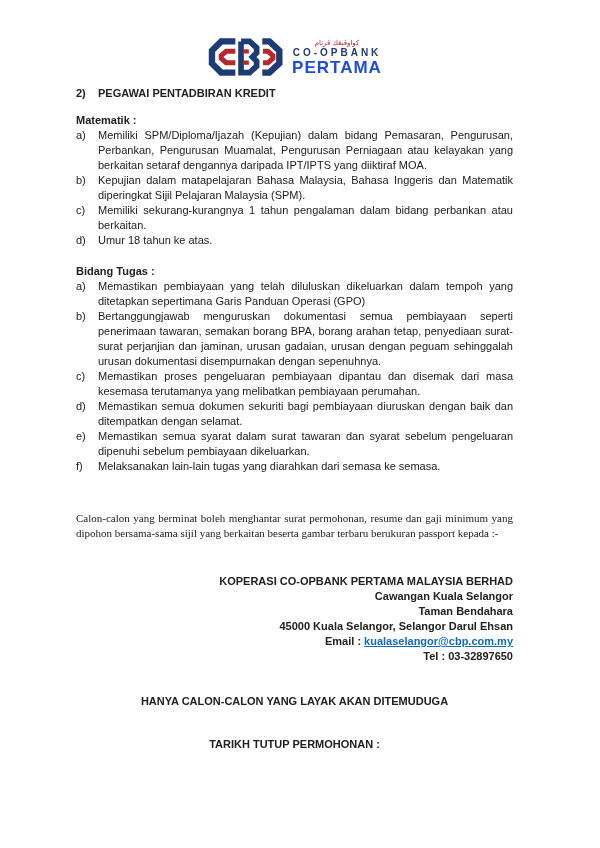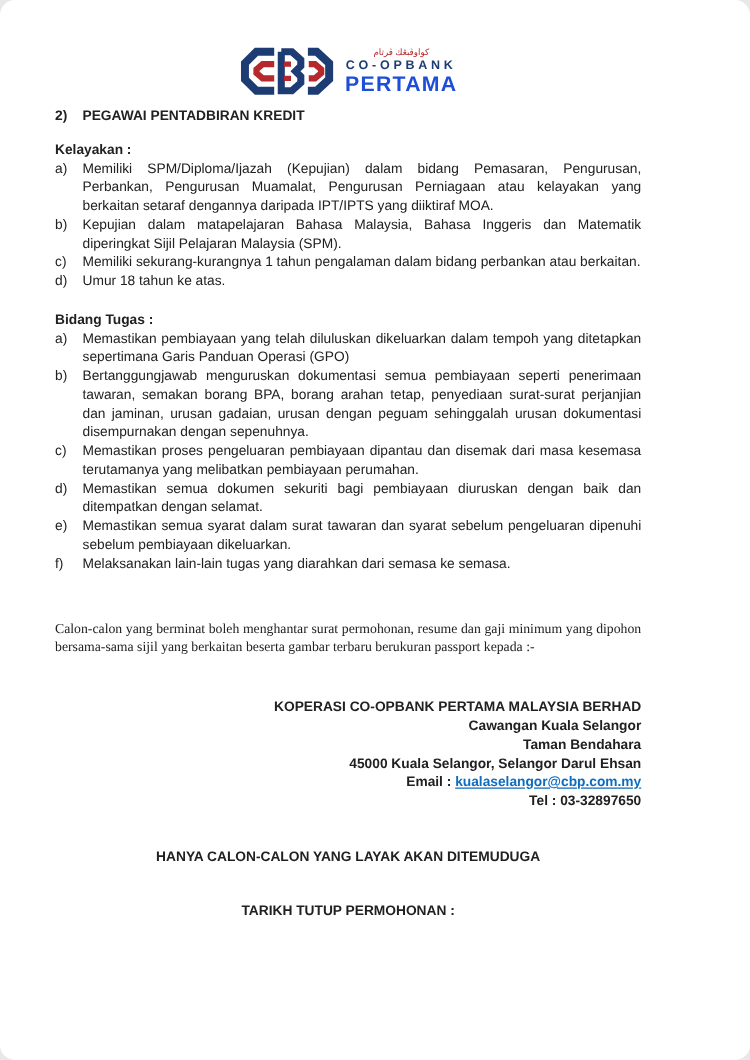--- a/index.html
+++ b/index.html
@@ -1,21 +1,21 @@
 <!DOCTYPE html>
 <html><head>
 <meta charset="utf-8">
 <style>
   html,body { margin:0; padding:0; background:#e8e8e8; }
   .page {
     width:600px; height:848px; margin:0 auto; background:#ffffff;
     font-family:"Liberation Sans", sans-serif;
     font-size:11px; line-height:15px; color:#212121;
-    box-sizing:border-box; padding:33px 87px 0 44px;
-    position:relative; overflow:hidden;border-radius:12px;
+    box-sizing:border-box; padding:33px 87px 0 76px;
+    position:relative; overflow:hidden;
   }
   
   .logo-row { display:flex; justify-content:center; align-items:center; gap:7px; height:48px; margin-bottom:5px; }
   .logo-mark svg { display:block; }
   .logo-text { display:flex; flex-direction:column; align-items:center; line-height:1; }
   .jawi { font-size:7px; color:#b5282c; letter-spacing:1px; margin-bottom:2px; }
   .coopbank { font-size:10px; font-weight:bold; color:#1e3c74; letter-spacing:3px; }
   .pertama { font-size:17px; font-weight:bold; color:#1d4ed8; letter-spacing:1px; margin-top:1px; }
   
   .job-title { display:flex; font-weight:bold; margin-bottom:12px; }
@@ -57,21 +57,21 @@
       <span class="coopbank">CO-OPBANK</span>
       <span class="pertama">PERTAMA</span>
     </span>
   </div>
 
   <div class="job-title">
     <span class="marker">2)</span>
     <span>PEGAWAI PENTADBIRAN KREDIT</span>
   </div>
 
-  <div class="sec-heading">Kelayakan :</div>
+  <div class="sec-heading">Matematik :</div>
   <div class="list">
     <div class="list-item">
       <span class="marker">a)</span>
       <span class="text">Memiliki SPM/Diploma/Ijazah (Kepujian) dalam bidang Pemasaran, Pengurusan, Perbankan, Pengurusan Muamalat, Pengurusan Perniagaan atau kelayakan yang berkaitan setaraf dengannya daripada IPT/IPTS yang diiktiraf MOA.</span>
     </div>
     <div class="list-item">
       <span class="marker">b)</span>
       <span class="text">Kepujian dalam matapelajaran Bahasa Malaysia, Bahasa Inggeris dan Matematik diperingkat Sijil Pelajaran Malaysia (SPM).</span>
     </div>
     <div class="list-item">

